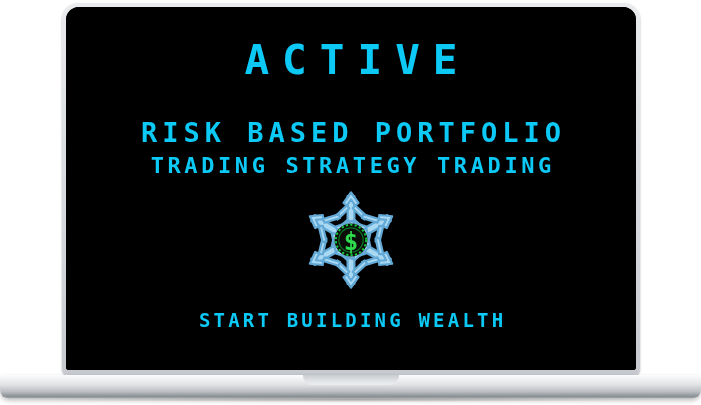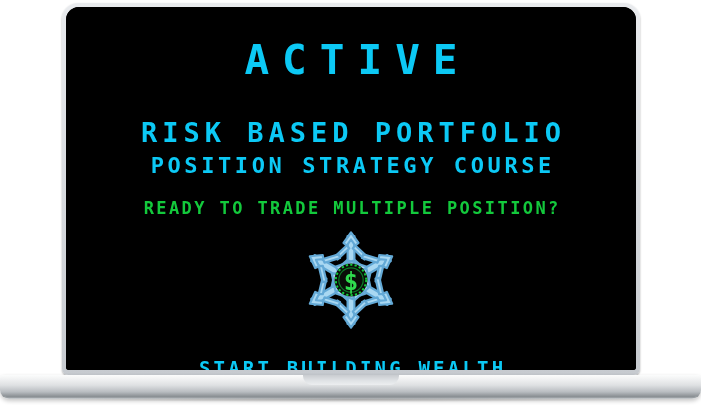--- a/index.html
+++ b/index.html
@@ -113,21 +113,21 @@
   .emblem-wrap svg { display: block; }
 
   .cta {
     color: #0cc9f5;
     font-family: "DejaVu Sans Mono", monospace;
     font-weight: bold;
     font-size: 19px;
     letter-spacing: 3.2px;
     text-indent: 3.2px;
     line-height: 1;
-    margin-top: 27px;
+    margin-top: 19px;
     white-space: nowrap;
   }
 
   
   .laptop-base {
     position: absolute;
     left: 0;
     top: 375px;
     width: 701px;
     height: 24px;
@@ -180,23 +180,22 @@
 
   <div class="laptop-lid">
     <div class="screen">
 
       <div class="slide">
 
         <div class="headline">ACTIVE</div>
 
         <div class="subline-1">RISK BASED PORTFOLIO</div>
 
-        <div class="subline-2">POSITION STRATEGY COURSE</div>
-
-        <div class="question">READY TO TRADE MULTIPLE POSITION?</div>
+        <div class="subline-2">TRADING STRATEGY TRADING</div>
+
 
         <div class="emblem-wrap">
           <svg width="104" height="104" viewBox="0 0 104 104">
             <g id="flake" stroke="#63a9d6" stroke-width="2.2" fill="#a9d8f2" stroke-linejoin="round" stroke-linecap="round">
 
               <g>
 
                 <path d="M48.6 50 L48.6 8 L55.4 8 L55.4 50 Z"></path>
 
                 <path d="M52 4.5 L59.5 15 L56.2 17.6 L52 11.5 L47.8 17.6 L44.5 15 Z"></path>

